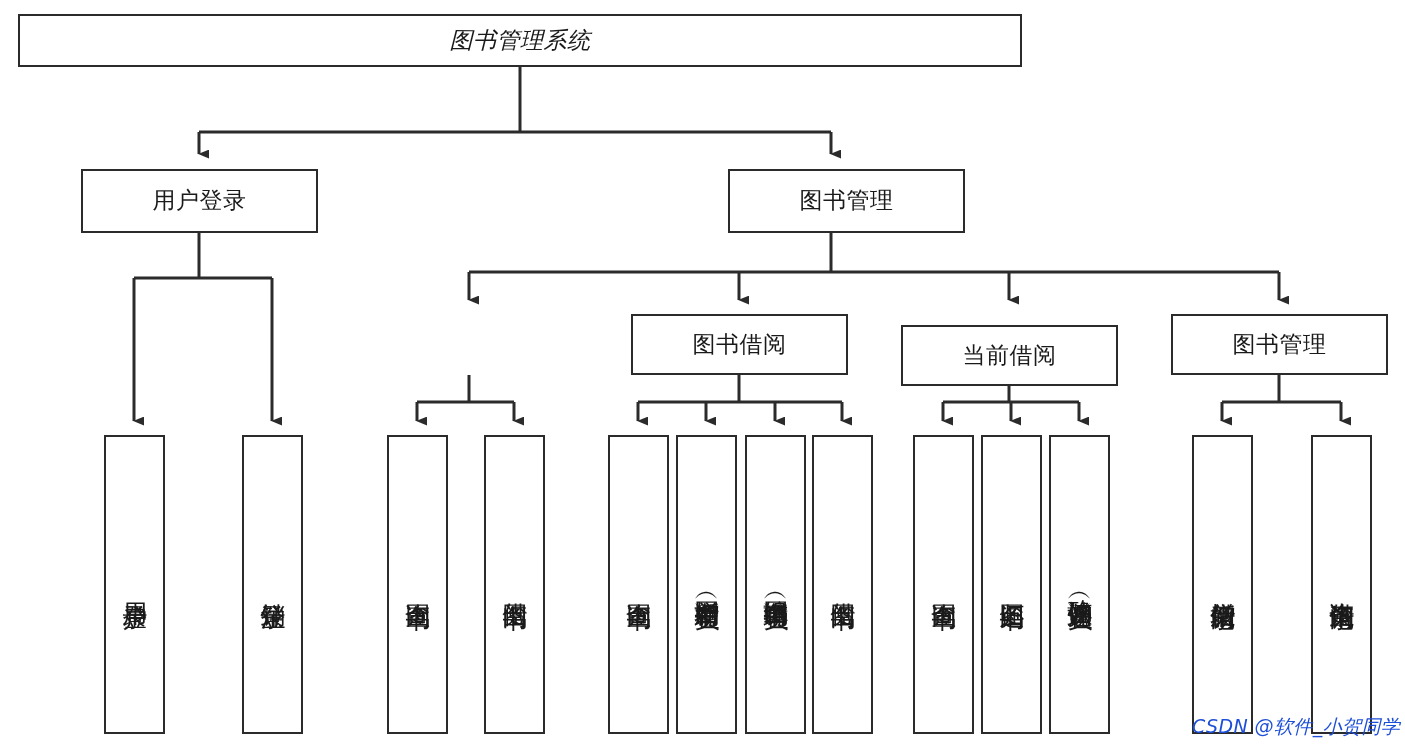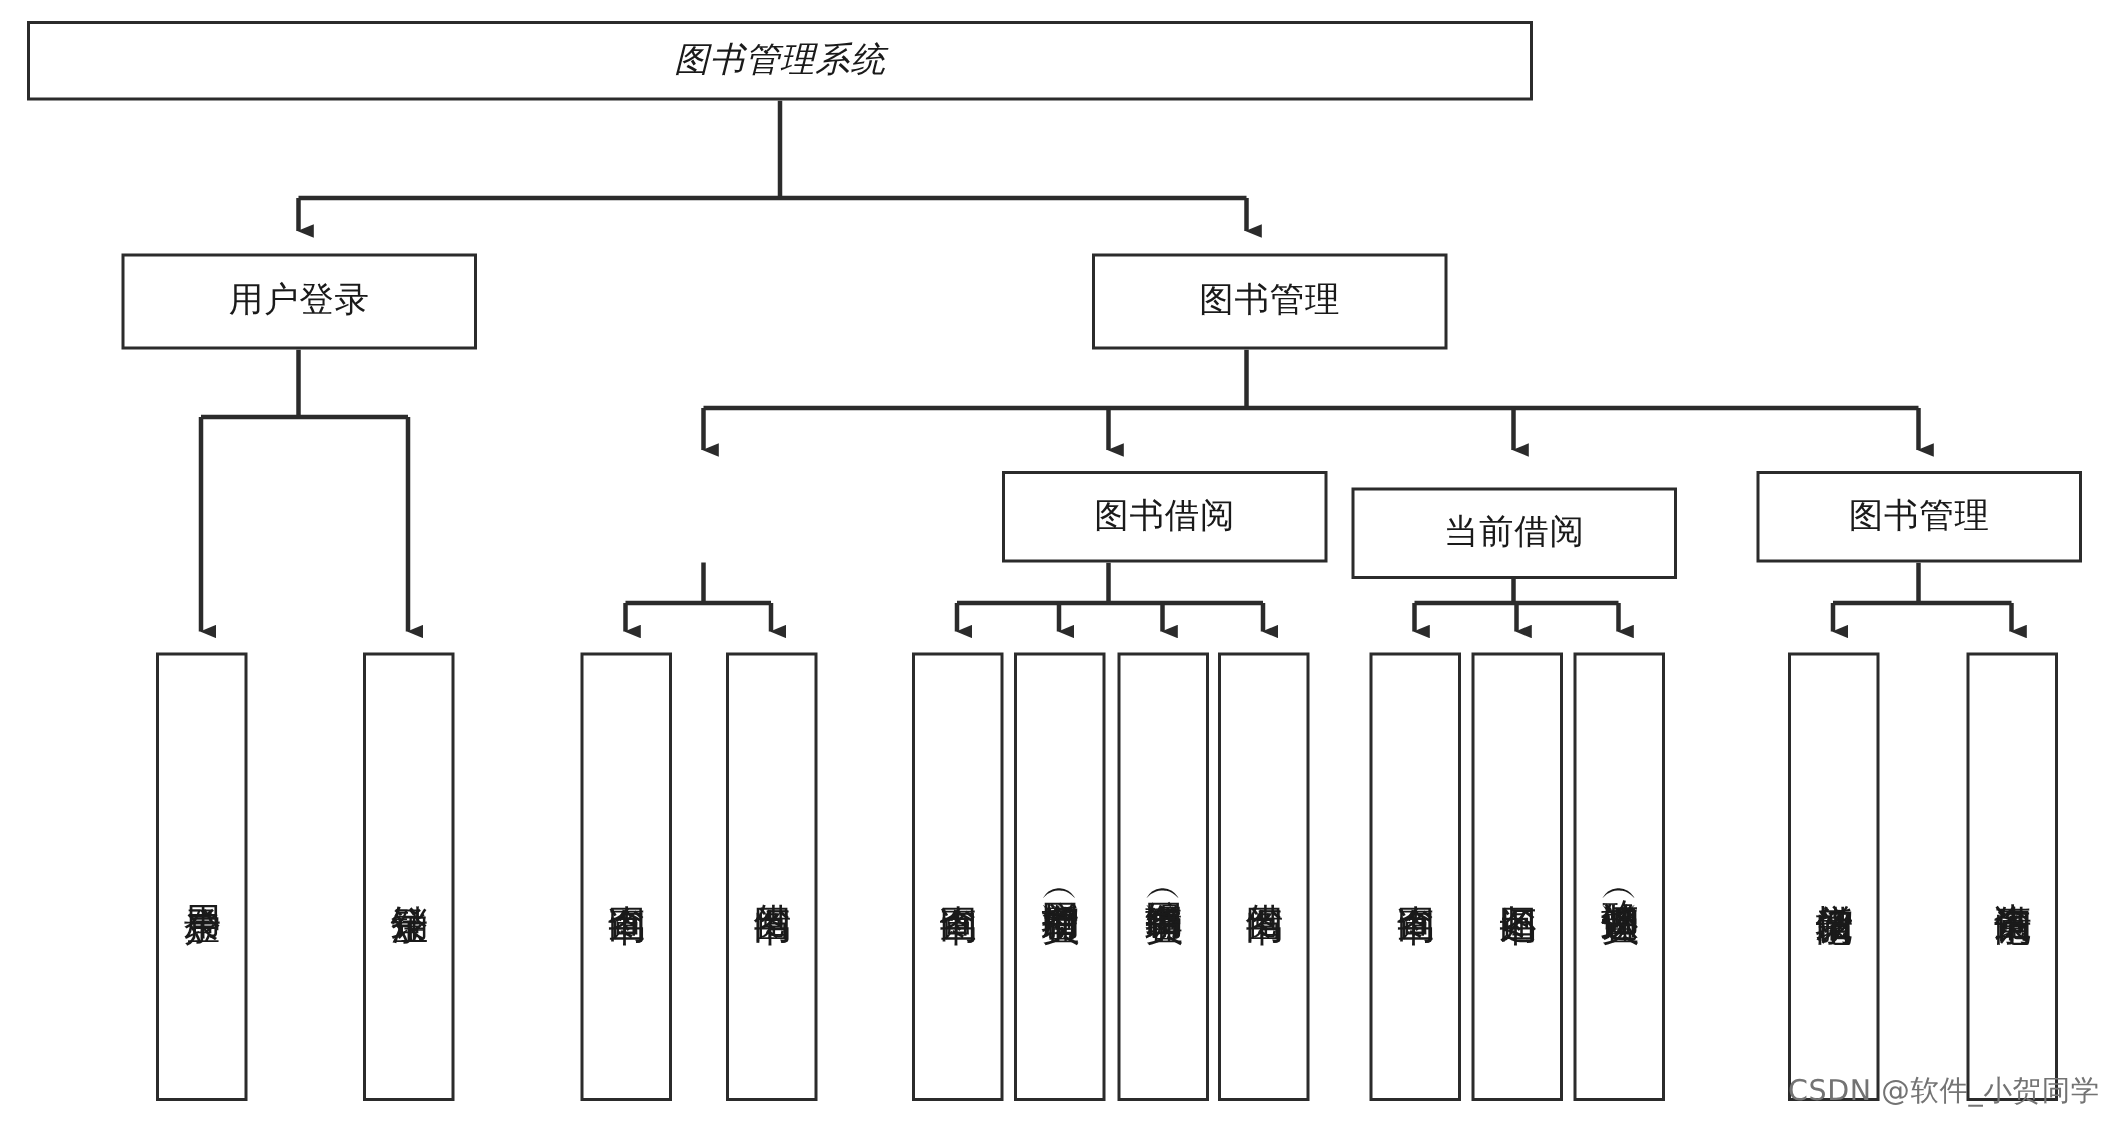--- a/index.html
+++ b/index.html
@@ -59,25 +59,26 @@
     line-height: 1.28;
     letter-spacing: 1px;
     white-space: nowrap;
     max-height: 268px;
   }
   .node.vert.tall-text .label {
     max-height: 282px;
   }
   .watermark {
     position: absolute;
-    color: #737373;
+    color: #1d4ed8;
     font-size: 19px;
     white-space: nowrap;
     z-index: 5;
     letter-spacing: 0.4px;
+    font-style: italic;
   }
 </style>
 </head>
 <body>
 
 <div id="canvas">
 
   <svg id="wires" viewBox="0 0 1405 747" xmlns="http://www.w3.org/2000/svg">
     <defs>
       <marker id="arrowhead" markerWidth="9" markerHeight="11" refX="4.5" refY="10.2" orient="auto" markerUnits="userSpaceOnUse">
@@ -132,21 +133,21 @@
     <span class="label">图书管理系统</span>
   </div>
 
   <div class="node horiz" style="left:81px; top:169px; width:237px; height:64px;">
     <span class="label">用户登录</span>
   </div>
   <div class="node horiz" style="left:712px; top:169px; width:237px; height:64px;margin-left:16px;">
     <span class="label">图书管理</span>
   </div>
 
-  <div class="node horiz" style="left:668px; top:314px; width:217px; height:61px;">
+  <div class="node horiz" style="left:631px; top:314px; width:217px; height:61px;">
     <span class="label">图书借阅</span>
   </div>
   <div class="node horiz" style="left:901px; top:314px; width:217px; height:61px;margin-top:11px;">
     <span class="label">当前借阅</span>
   </div>
   <div class="node horiz" style="left:1171px; top:314px; width:217px; height:61px;">
     <span class="label">图书管理</span>
   </div>
 
   <div class="node vert" style="left:104px; top:435px; width:61px; height:299px;">

